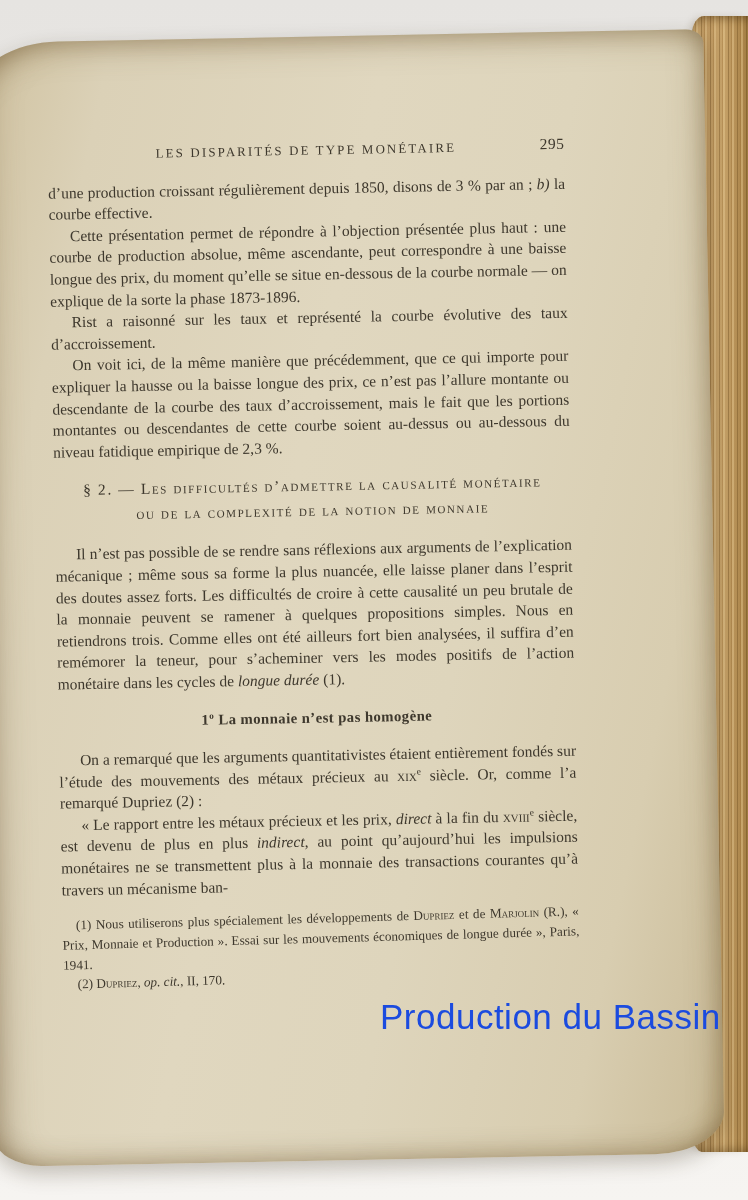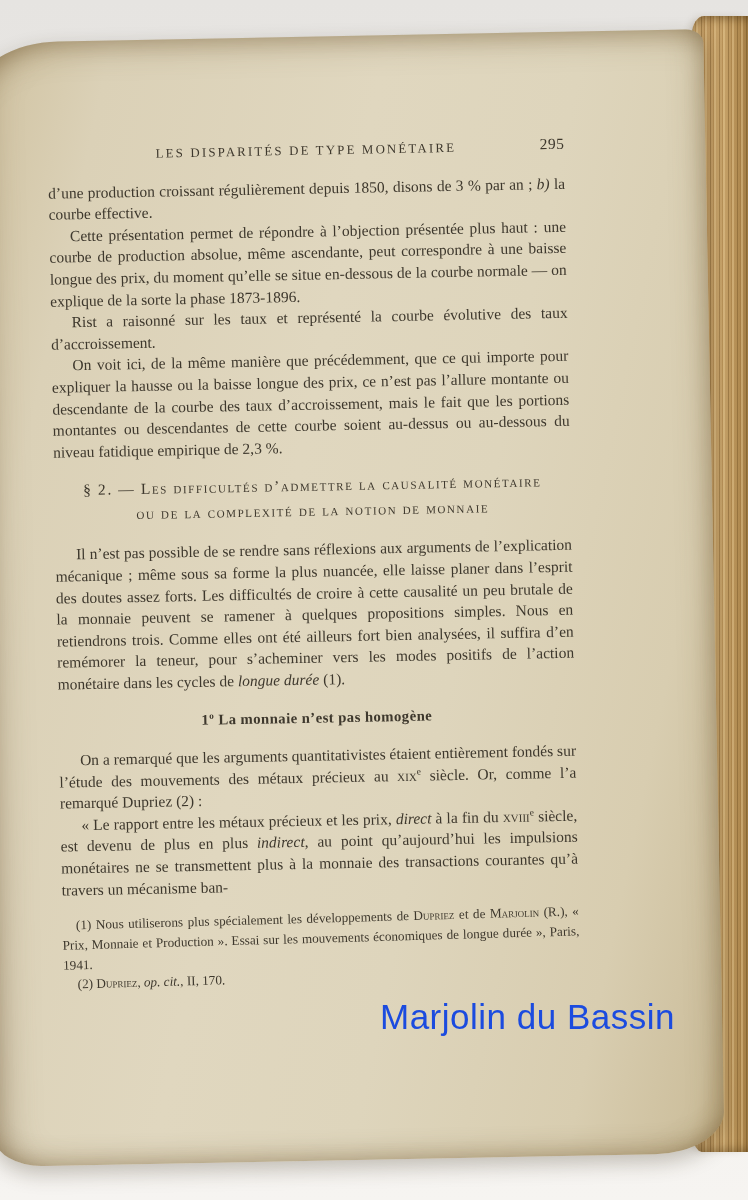--- a/index.html
+++ b/index.html
@@ -118,15 +118,15 @@
       <p class="para"><span>« Le rapport entre les métaux précieux et les prix, </span><span class="it">direct</span><span> à la fin du </span><span class="sc">xviii</span><span class="sup">e</span><span> siècle, est devenu de plus en plus </span><span class="it">indirect</span><span>, au point qu’aujourd’hui les impulsions monétaires ne se transmettent plus à la monnaie des transactions courantes qu’à travers un mécanisme ban-</span></p>
 
       <div class="footnotes">
         <p><span>(1) Nous utiliserons plus spécialement les développements de </span><span class="sc">Dupriez</span><span> et de </span><span class="sc">Marjolin</span><span> (R.), « Prix, Monnaie et Production ». Essai sur les mouvements économiques de longue durée », Paris, 1941.</span></p>
         <p><span>(2) </span><span class="sc">Dupriez</span><span>, </span><span class="it">op. cit.</span><span>, II, 170.</span></p>
       </div>
 
     </div>
   </div>
 
-  <div class="watermark" style="color: rgb(27, 75, 223);">Marjolin du Bassin</div>
+  <div class="watermark" style="color: rgb(27, 75, 223);">Production du Bassin</div>
 
 </div>
 
 </body></html>

